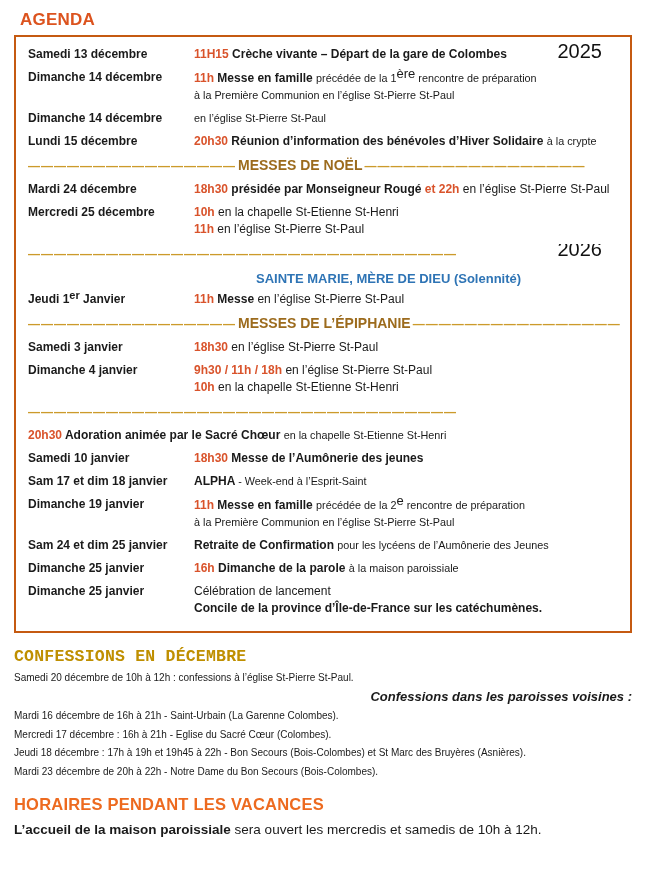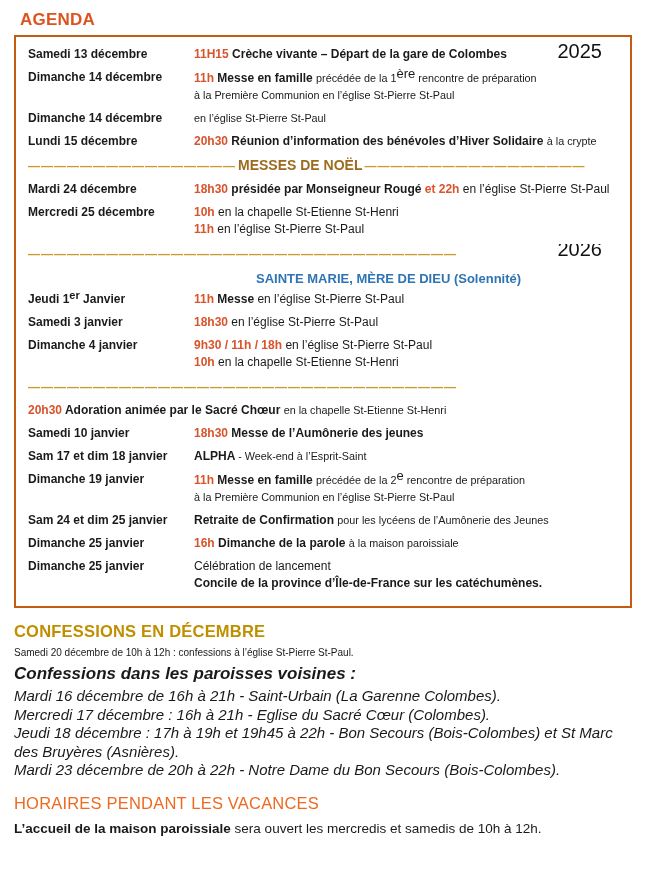--- a/index.html
+++ b/index.html
@@ -48,30 +48,30 @@
   
   .divider-row{position:relative;margin:3px 0 6px 0;line-height:17px;white-space:nowrap;overflow:hidden;}
   .dashes{color:var(--divider-dashes,#CC9A2B);font-weight:700;font-size:12px;letter-spacing:1px;}
   .divider-label{color:var(--divider-label,#9C6B1D);font-weight:700;font-size:14px;padding:0 2px;}
 
   .center-row{margin:2px 0 4px 228px;line-height:17px;}
 
   
   .confessions-title{
     color:var(--confessions-title,#BF8F00);
-    font-size:16.5px;font-weight:700;margin:14px 0 6px 0;letter-spacing:.2px;
+    font-size:16.5px;font-weight:700;margin:14px 0 6px 0;letter-spacing:.2px;font-family:Liberation Mono, monospace;
   }
   .confessions-highlight{font-size:10px;font-weight:400;margin:0 0 6px 0;}
-  .confessions-intro{font-style:italic;font-weight:700;font-size:17px;margin:0 0 3px 0;}
-  .confession-line{font-style:italic;font-size:15px;line-height:18.5px;}
+  .confessions-intro{font-style:italic;font-weight:700;font-size:13px;margin:0 0 3px 0;text-align:right;}
+  .confession-line{font-size:10px;line-height:18.5px;}
 
   
   .horaires-title{
     color:var(--horaires-title,#ED6A1F);
-    font-size:16.5px;font-weight:400;margin:14px 0 7px 0;letter-spacing:.2px;
+    font-size:16.5px;font-weight:700;margin:14px 0 7px 0;letter-spacing:.2px;
   }
   .horaires-line{font-size:13.5px;line-height:17px;margin:0 0 6px 0;}
 </style>
 </head>
 <body>
 
 <div class="page">
 
   <div class="agenda-title">AGENDA</div>
 
@@ -117,20 +117,21 @@
         </div>
       </div>
       <div class="divider-row"><span class="dashes">—————————————————————————————————</span><div class="year-label">2026</div></div>
       <div class="center-row"><span class="seg-blue">SAINTE MARIE, MÈRE DE DIEU (Solennité)</span></div>
       <div class="event-row">
         <div class="date-col"><span class="seg-b">Jeudi 1</span><span class="seg-supb">er</span><span class="seg-b"> Janvier</span></div>
         <div class="content-col">
           <div class="content-line"><span class="seg-time">11h </span><span class="seg-b"> Messe </span><span class="seg-n">en l’église St-Pierre St-Paul</span></div>
         </div>
       </div>
+      <div class="divider-row"><span class="dashes">————————————————</span><span class="divider-label">MESSES DE L’ÉPIPHANIE</span><span class="dashes">————————————————</span></div>
       <div class="event-row">
         <div class="date-col"><span class="seg-b">Samedi 3 janvier</span></div>
         <div class="content-col">
           <div class="content-line"><span class="seg-time">18h30 </span><span class="seg-n">en l’église St-Pierre St-Paul</span></div>
         </div>
       </div>
       <div class="event-row">
         <div class="date-col"><span class="seg-b">Dimanche 4 janvier</span></div>
         <div class="content-col">
           <div class="content-line"><span class="seg-time">9h30 / 11h / 18h </span><span class="seg-n">en l’église St-Pierre St-Paul</span></div>

